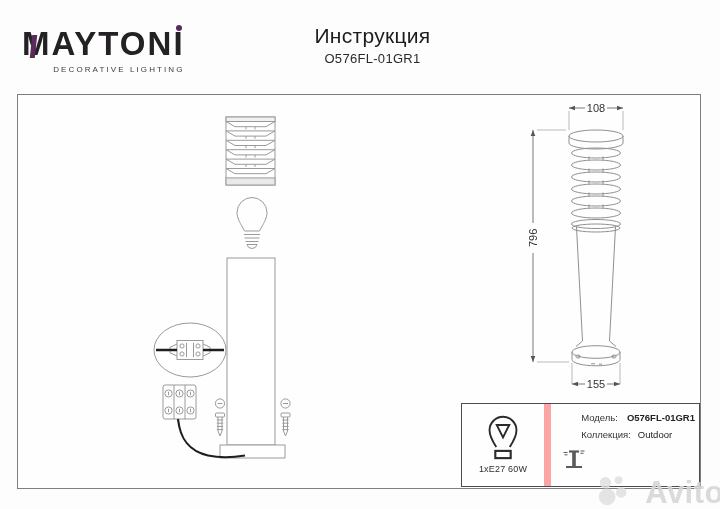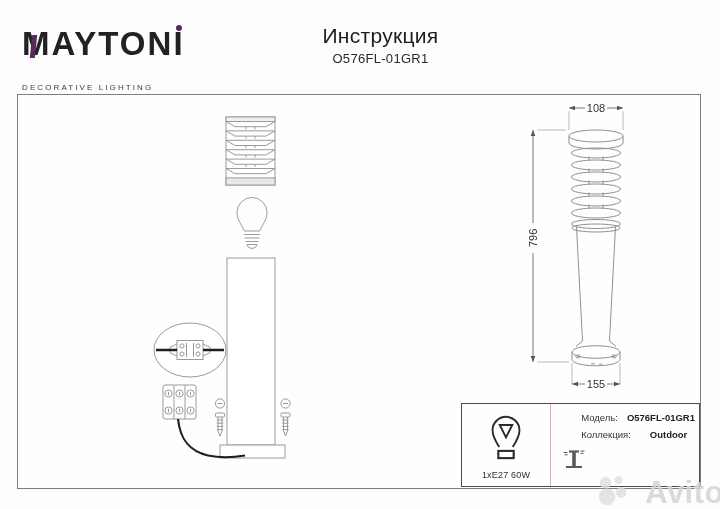--- a/index.html
+++ b/index.html
@@ -9,42 +9,42 @@
 
   
   .logo{left:22px;top:18px;display:inline-block;}
   .logo-brand{position:relative;font-size:33px;font-weight:bold;letter-spacing:2px;
               color:#242124;line-height:1.15;padding-top:7px;white-space:nowrap;}
   .m-wrap{position:relative;display:inline-block;}
   .m-bar{position:absolute;left:9px;top:10px;width:5px;height:23px;background:#5b2a5c;transform:skewX(-6deg);}
   .i-wrap{position:relative;display:inline-block;}
   .i-dot{position:absolute;top:0px;left:50%;transform:translateX(-50%);width:6px;height:6px;
          border-radius:50%;background:#5b2a5c;}
-  .logo-tagline{margin-top:20px;font-size:8px;letter-spacing:2.1px;
+  .logo-tagline{margin-top:2px;text-align:right;font-size:8px;letter-spacing:2.1px;
                 color:#3f3a40;font-weight:500;}
 
   
-  .titleblock{left:288px;top:24px;width:185px;text-align:center;}
+  .titleblock{left:280px;top:24px;width:185px;text-align:center;}
   .doc-title{font-size:21px;color:#1d1d1d;font-weight:500;letter-spacing:0.3px;}
   .doc-code{font-size:13px;color:#2a2a2a;margin-top:3px;letter-spacing:0.3px;}
 
   
   .main-box{left:17px;top:94px;width:682px;height:393px;border:1px solid #7e7e7e;background:#fefefe;}
 
   
   .spec-panel{left:461px;top:403px;width:239px;height:84px;border:1px solid #4c4c4c;
               background:#fefefe;display:flex;box-sizing:border-box;}
-  .spec-left{width:101px;border-right:1px solid #fca5a5;display:flex;flex-direction:column;
-             align-items:center;justify-content:flex-start;padding-top:7px;box-sizing:border-box;gap:6px;}
+  .spec-left{width:101px;border-right:7px solid #fca5a5;display:flex;flex-direction:column;
+             align-items:center;justify-content:flex-start;padding-top:7px;box-sizing:border-box;}
   .spec-bulb-text{font-size:9px;color:#2e2e2e;margin-top:3px;letter-spacing:0.2px;}
   .spec-right{flex:1;padding:8px 4px 0 10px;box-sizing:border-box;}
   .spec-row{font-size:9.5px;color:#2b2b2b;margin-bottom:6px;white-space:nowrap;}
   .spec-label{color:#333;padding-left:20px;}
   .spec-value{margin-left:9px;font-weight:bold;color:#222;}
-  .spec-value2{margin-left:19px;font-weight:bold;color:#222;}
+  .spec-value2{margin-left:7px;font-weight:normal;color:#222;}
   .spec-type{display:flex;align-items:center;margin-top:6px;}
   .spec-type-text{font-size:9.5px;color:#2b2b2b;margin-left:8px;}
 
   
   .watermark{left:594px;top:464px;width:130px;height:44px;z-index:6;display:flex;align-items:flex-end;}
   .wm-text{font-size:31px;font-weight:bold;color:#d6d6d6;opacity:0.88;letter-spacing:0.5px;line-height:1;
            margin-left:16px;}
   svg{display:block;}
   text{font-family:"Liberation Sans",sans-serif;}
 </style>

